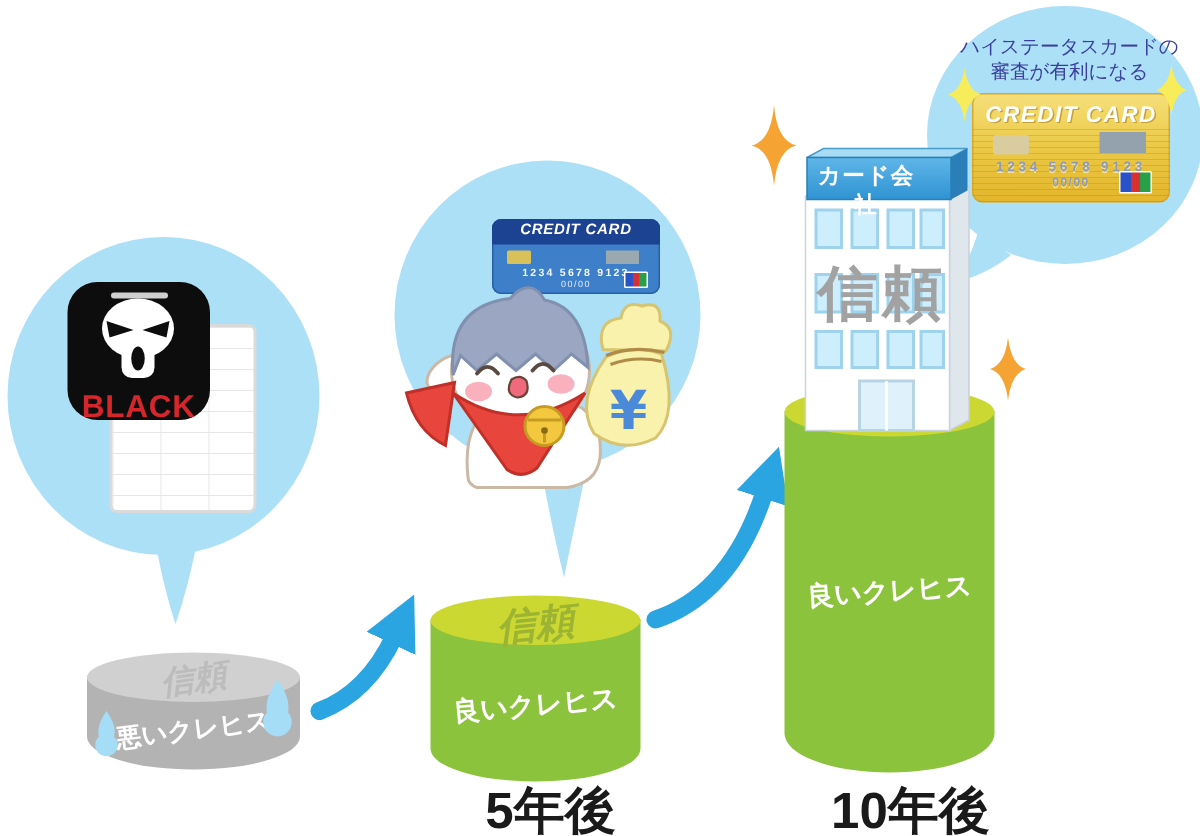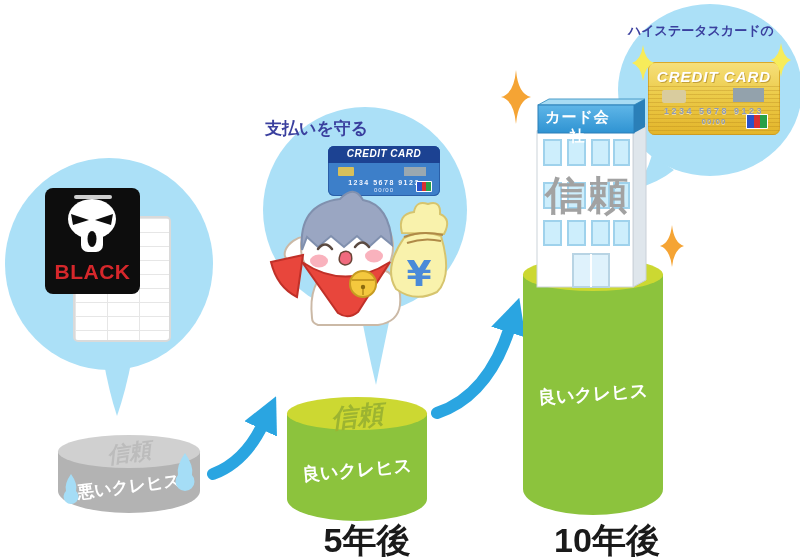--- a/index.html
+++ b/index.html
@@ -15,21 +15,21 @@
   .cyl-top{position:absolute;border-radius:50%;z-index:2;}
   .cyl-body{position:absolute;z-index:1;}
   .cyl-toplabel{position:absolute;z-index:3;font-weight:bold;font-style:italic;text-align:center;}
   .cyl-label{position:absolute;z-index:3;color:#fff;font-weight:bold;text-align:center;white-space:nowrap;}
   .caption{position:absolute;z-index:3;color:#1a1a1a;font-weight:800;font-size:34px;text-align:center;white-space:nowrap;}
 
   
   #sheet{left:73px;top:216px;width:94px;height:122px;background:#fff;border:2px solid #dadada;border-radius:5px;z-index:2;
     background-image:linear-gradient(#e6e6e6 1px,transparent 1px),linear-gradient(90deg,#e6e6e6 1px,transparent 1px);
     background-size:100% 14px,32px 100%;}
-  #blackcard{left:45px;top:188px;width:95px;height:106px;background:#0d0d0d;border-radius:8px;z-index:3;}
+  #blackcard{left:45px;top:188px;width:95px;height:92px;background:#0d0d0d;border-radius:20px;z-index:3;}
   #blackcard .topbar{position:absolute;left:50%;top:7px;transform:translateX(-50%);width:38px;height:4px;background:#cfcfcf;border-radius:2px;}
   #blackcard .bl-text{position:absolute;left:0;right:0;top:74px;text-align:center;color:#d5272b;
     font-weight:900;font-size:21px;line-height:0.95;letter-spacing:.5px;}
 
   
   .card{position:absolute;z-index:2;border-radius:6px;overflow:hidden;text-decoration:underline;}
   #blue-card{left:328px;top:146px;width:112px;height:50px;background:#3d7fc9;box-shadow:0 0 0 1px #2a5fa8 inset;}
   #blue-card .stripe{position:absolute;left:0;top:0;width:100%;height:17px;background:#1c4292;}
   #blue-card .brand{position:absolute;left:0;right:0;top:2px;text-align:center;color:#fff;font-weight:800;font-style:italic;font-size:10px;letter-spacing:.5px;}
   #blue-card .chip{position:absolute;left:10px;top:21px;width:16px;height:9px;background:#d8c05a;border-radius:1px;}
@@ -45,21 +45,21 @@
     background:linear-gradient(180deg,#f6e07c 0%,#eccb49 45%,#e3b52a 100%);box-shadow:0 0 0 1px #d9a92a inset;}
   #gold-card .lines{position:absolute;left:0;right:0;top:24px;bottom:0;
     background:repeating-linear-gradient(180deg,rgba(170,120,20,.28) 0 1px,transparent 1px 4px);}
   #gold-card .brand{position:absolute;left:0;right:0;top:6px;text-align:center;color:#fff;font-weight:800;font-style:italic;font-size:15px;letter-spacing:1px;text-shadow:1px 1px 0 rgba(160,120,30,.55);}
   #gold-card .chip{position:absolute;left:14px;top:28px;width:24px;height:13px;background:#d9cc9e;border-radius:2px;}
   #gold-card .gray{position:absolute;right:16px;top:26px;width:31px;height:14px;background:#93a2ac;}
   #gold-card .num{position:absolute;left:0;right:0;top:44px;text-align:center;color:#8d9ab8;font-size:9px;font-weight:bold;letter-spacing:2.5px;text-shadow:0 1px 0 rgba(255,255,255,.5);}
   #gold-card .exp{position:absolute;left:0;right:0;top:55px;text-align:center;color:#8d9ab8;font-size:8px;font-weight:bold;letter-spacing:1px;text-shadow:0 1px 0 rgba(255,255,255,.5);}
   #gold-card .cchip{right:12px;bottom:6px;width:20px;height:13px;}
 
-  .bubble-title{position:absolute;z-index:2;color:#3a3f9e;font-weight:700;text-align:left;white-space:nowrap;}
+  .bubble-title{position:absolute;z-index:2;color:#3a3f9e;font-weight:400;text-align:center;white-space:nowrap;}
 
   
   #bld-sign-text{left:540px;top:108px;width:75px;z-index:5;text-align:center;color:#fff;font-weight:800;font-size:15px;letter-spacing:1px;}
   #bld-trust{left:542px;top:168px;width:92px;z-index:5;text-align:center;color:#a2a2a2;font-weight:900;font-size:40px;letter-spacing:3px;}
   #building-svg{z-index:3;}
 </style>
 </head>
 <body>
 
 <div id="stage">
@@ -105,37 +105,37 @@
       <rect x="20" y="32" width="22" height="22" rx="7" fill="#fff"></rect>
       <polygon points="10,16 28,22 12,27" fill="#0d0d0d"></polygon>
       <polygon points="52,16 34,22 50,27" fill="#0d0d0d"></polygon>
       <ellipse cx="31" cy="41" rx="4.5" ry="8" fill="#0d0d0d"></ellipse>
     </svg>
     <div class="bl-text">
       <div>BLACK</div>
     </div>
   </div>
 
-  <div class="bubble-title" style="left:265px;top:117px;width:200px;font-size:17px;">支払いを守る</div>
   <div class="card" id="blue-card">
     <div class="stripe"></div>
     <div class="brand">CREDIT CARD</div>
     <div class="chip"></div>
     <div class="gray"></div>
     <div class="num">1234 5678 9123</div>
     <div class="exp">00/00</div>
     <div class="cchip">
         <i class="b"></i>
         <i class="r"></i>
         <i class="g"></i>
       </div>
   </div>
 
   <div class="bubble-title" style="left:628px;top:22px;width:170px;font-size:13px;line-height:17px;">
     <div>ハイステータスカードの</div>
+    <div>審査が有利になる</div>
   </div>
   <div class="card" id="gold-card">
     <div class="lines"></div>
     <div class="brand">CREDIT CARD</div>
     <div class="chip"></div>
     <div class="gray"></div>
     <div class="num">1234 5678 9123</div>
     <div class="exp">00/00</div>
     <div class="cchip">
         <i class="b"></i>

